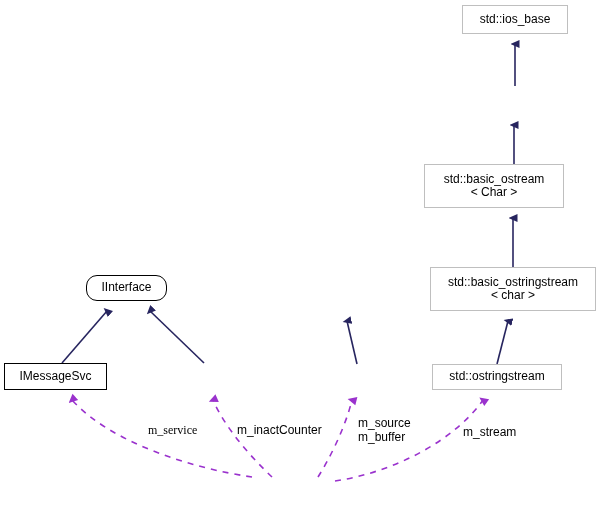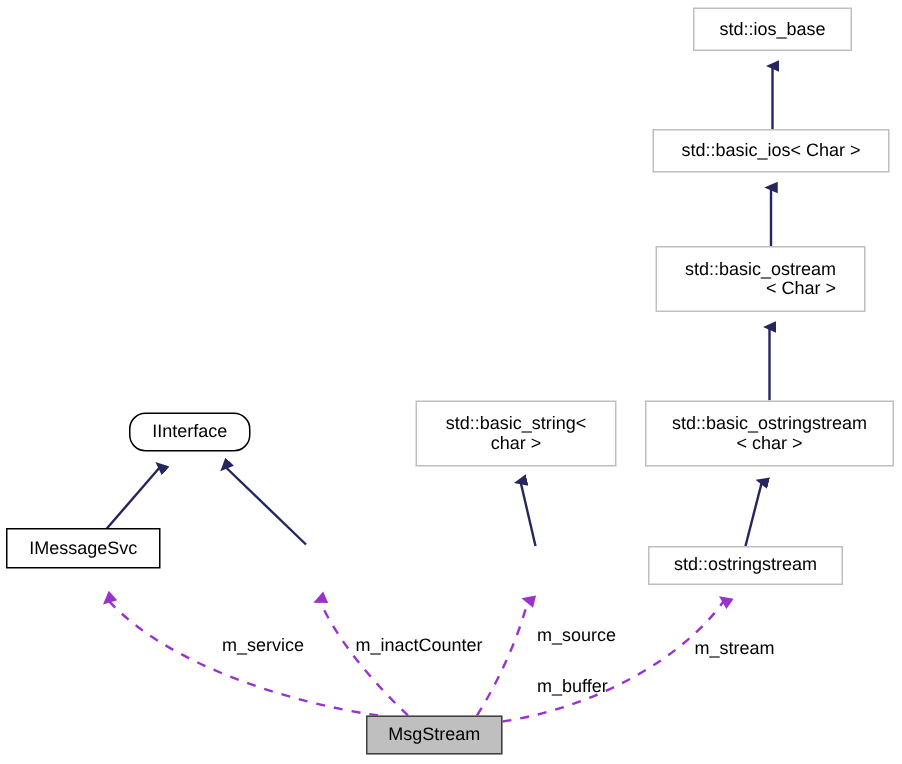--- a/index.html
+++ b/index.html
@@ -94,57 +94,48 @@
       <path d="M 272 477 C 254 460 226 430 213 400"></path>
       <path d="M 318 477 C 330 458 345 428 352 400"></path>
       <path d="M 335 481 C 395 472 455 440 483 400"></path>
     </g>
   </svg>
 
   <div class="node-box node-std" style="left:462px; top:5px; width:106px; height:29px;">
     <span>std::ios_base</span>
   </div>
 
-  <div class="node-box node-std" style="left:435px; top:86px; width:158px; height:29px;">
-    <span>std::basic_ios&lt; Char &gt;</span>
-  </div>
 
-  <div class="node-box node-std" style="left:437px; top:164px; width:140px; height:44px;text-align:right;">
+  <div class="node-box node-std" style="left:424px; top:164px; width:140px; height:44px;">
     <span><span>std::basic_ostream</span><br><span>&lt; Char &gt;</span></span>
   </div>
 
   <div class="node-box node-std" style="left:430px; top:267px; width:166px; height:44px;text-align:center;">
     <span><span>std::basic_ostringstream</span><br><span>&lt; char &gt;</span></span>
   </div>
 
-  <div class="node-box node-std" style="left:277px; top:267px; width:134px; height:44px;">
-    <span><span>std::basic_string&lt;</span><br><span>char &gt;</span></span>
-  </div>
 
   <div class="node-box node-iface" style="left:86px; top:275px; width:81px; height:26px;border-radius:11px;">
     <span>IInterface</span>
   </div>
 
-  <div class="node-box node-iface" style="left:4px; top:352px; width:103px; height:27px;">
+  <div class="node-box node-iface" style="left:4px; top:363px; width:103px; height:27px;">
     <span>IMessageSvc</span>
   </div>
 
 
 
   <div class="node-box node-std" style="left:432px; top:364px; width:130px; height:26px;">
     <span>std::ostringstream</span>
   </div>
 
-  <div class="node-box node-focus" style="left:244px; top:477px; width:91px; height:26px;">
-    <span>MsgStream</span>
-  </div>
 
-  <div class="edge-label" style="left:148px; top:424px;">m_service</div>
+  <div class="edge-label" style="left:148px; top:424px;font-family:Liberation Serif, serif;">m_service</div>
 
   <div class="edge-label" style="left:237px; top:424px;">m_inactCounter</div>
 
   <div class="edge-label" style="left:358px; top:417px;">m_source</div>
 
-  <div class="edge-label" style="left:358px; top:451px;">m_buffer</div>
+  <div class="edge-label" style="left:358px; top:431px;">m_buffer</div>
 
   <div class="edge-label" style="left:463px; top:426px;">m_stream</div>
 
 </div>
 
 </body></html>

